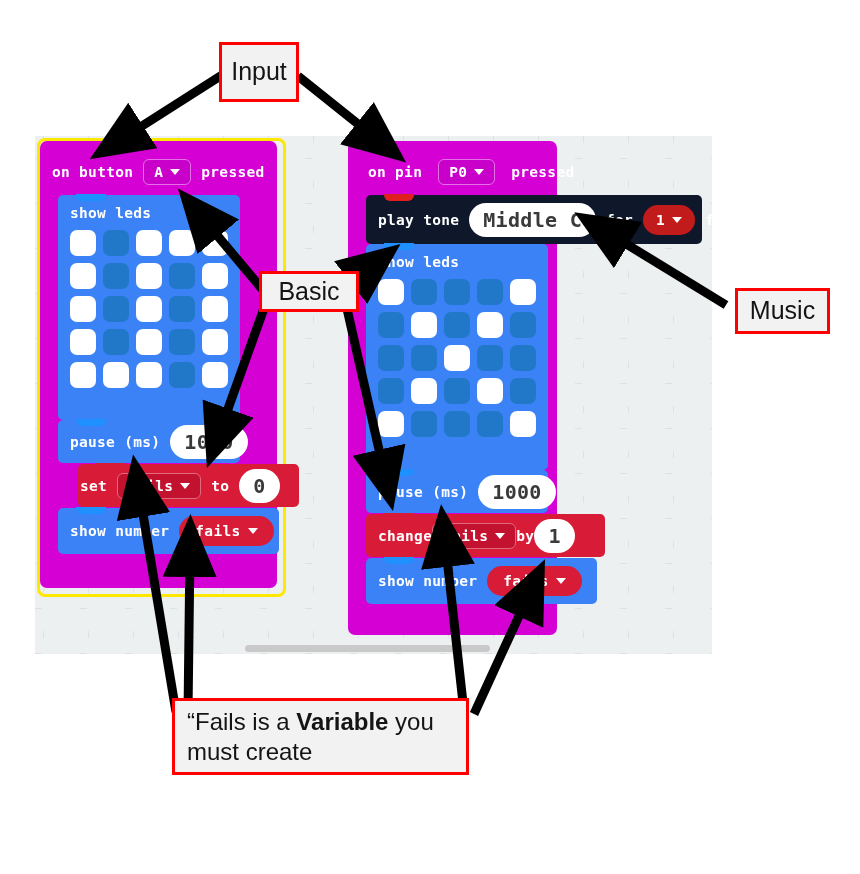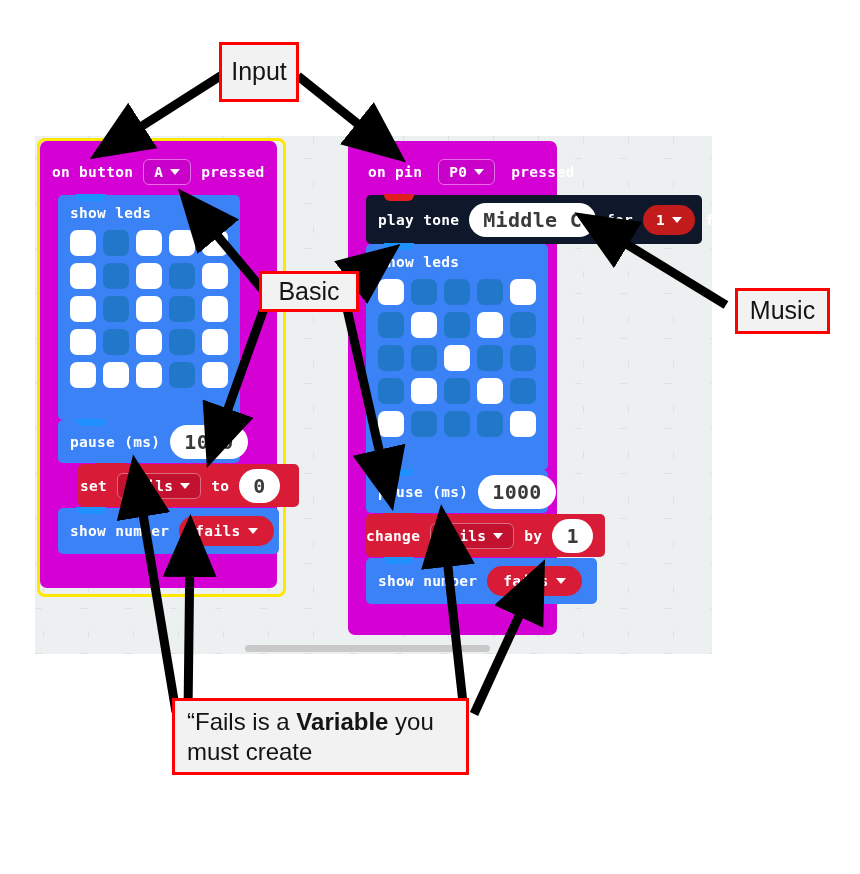--- a/index.html
+++ b/index.html
@@ -277,21 +277,21 @@
           <div class="led on"></div>
         </div>
     </div>
 
     <div class="blk basic" style="position:absolute;left:366px;top:470px;width:182px;height:43px;padding-left:12px;gap:10px;">
       <div class="notch basic-n"></div>
       <span class="lbl">pause (ms)</span>
       <span class="bubble">1000</span>
     </div>
 
-    <div class="blk vars" style="position:absolute;left:366px;top:514px;width:239px;height:43px;gap:10px;">
+    <div class="blk vars" style="position:absolute;left:366px;top:514px;width:239px;height:43px;padding-left:12px;">
       <div class="notch vars-n"></div>
       <span class="lbl">change</span>
       <span class="field on-crimson">
         <span>fails</span>
         <span class="caret"></span>
       </span>
       <span class="lbl">by</span>
       <span class="bubble">1</span>
     </div>
 

